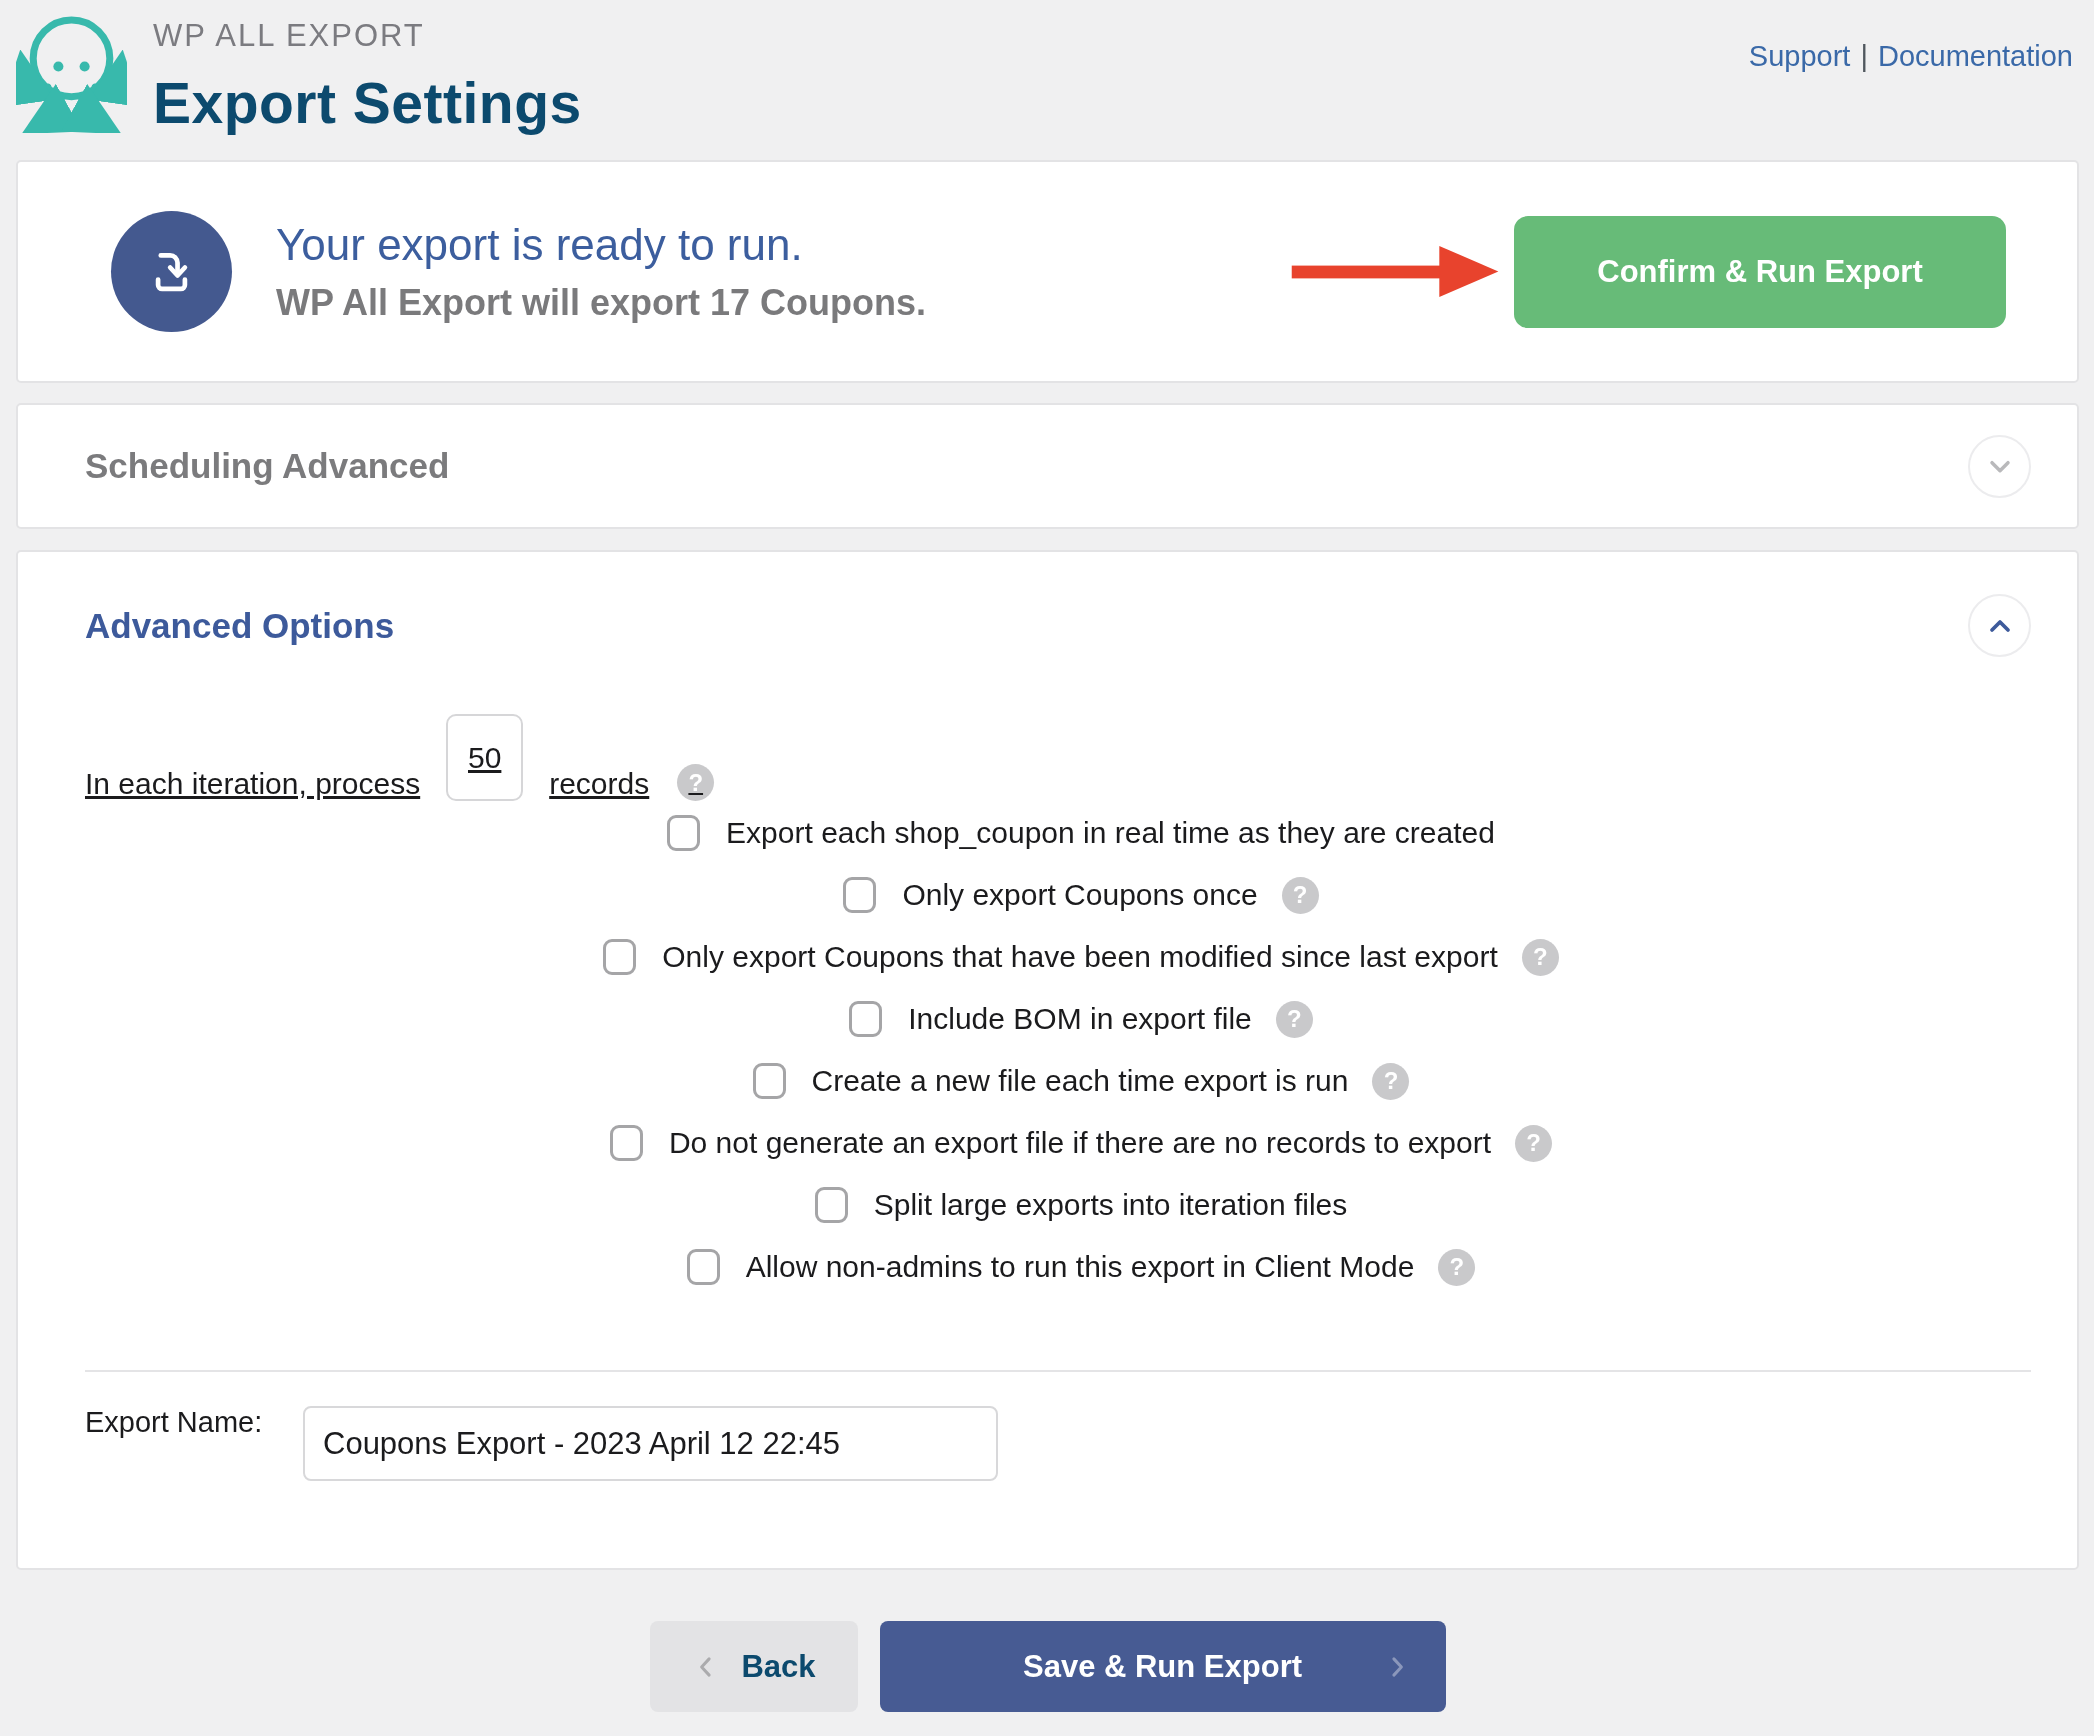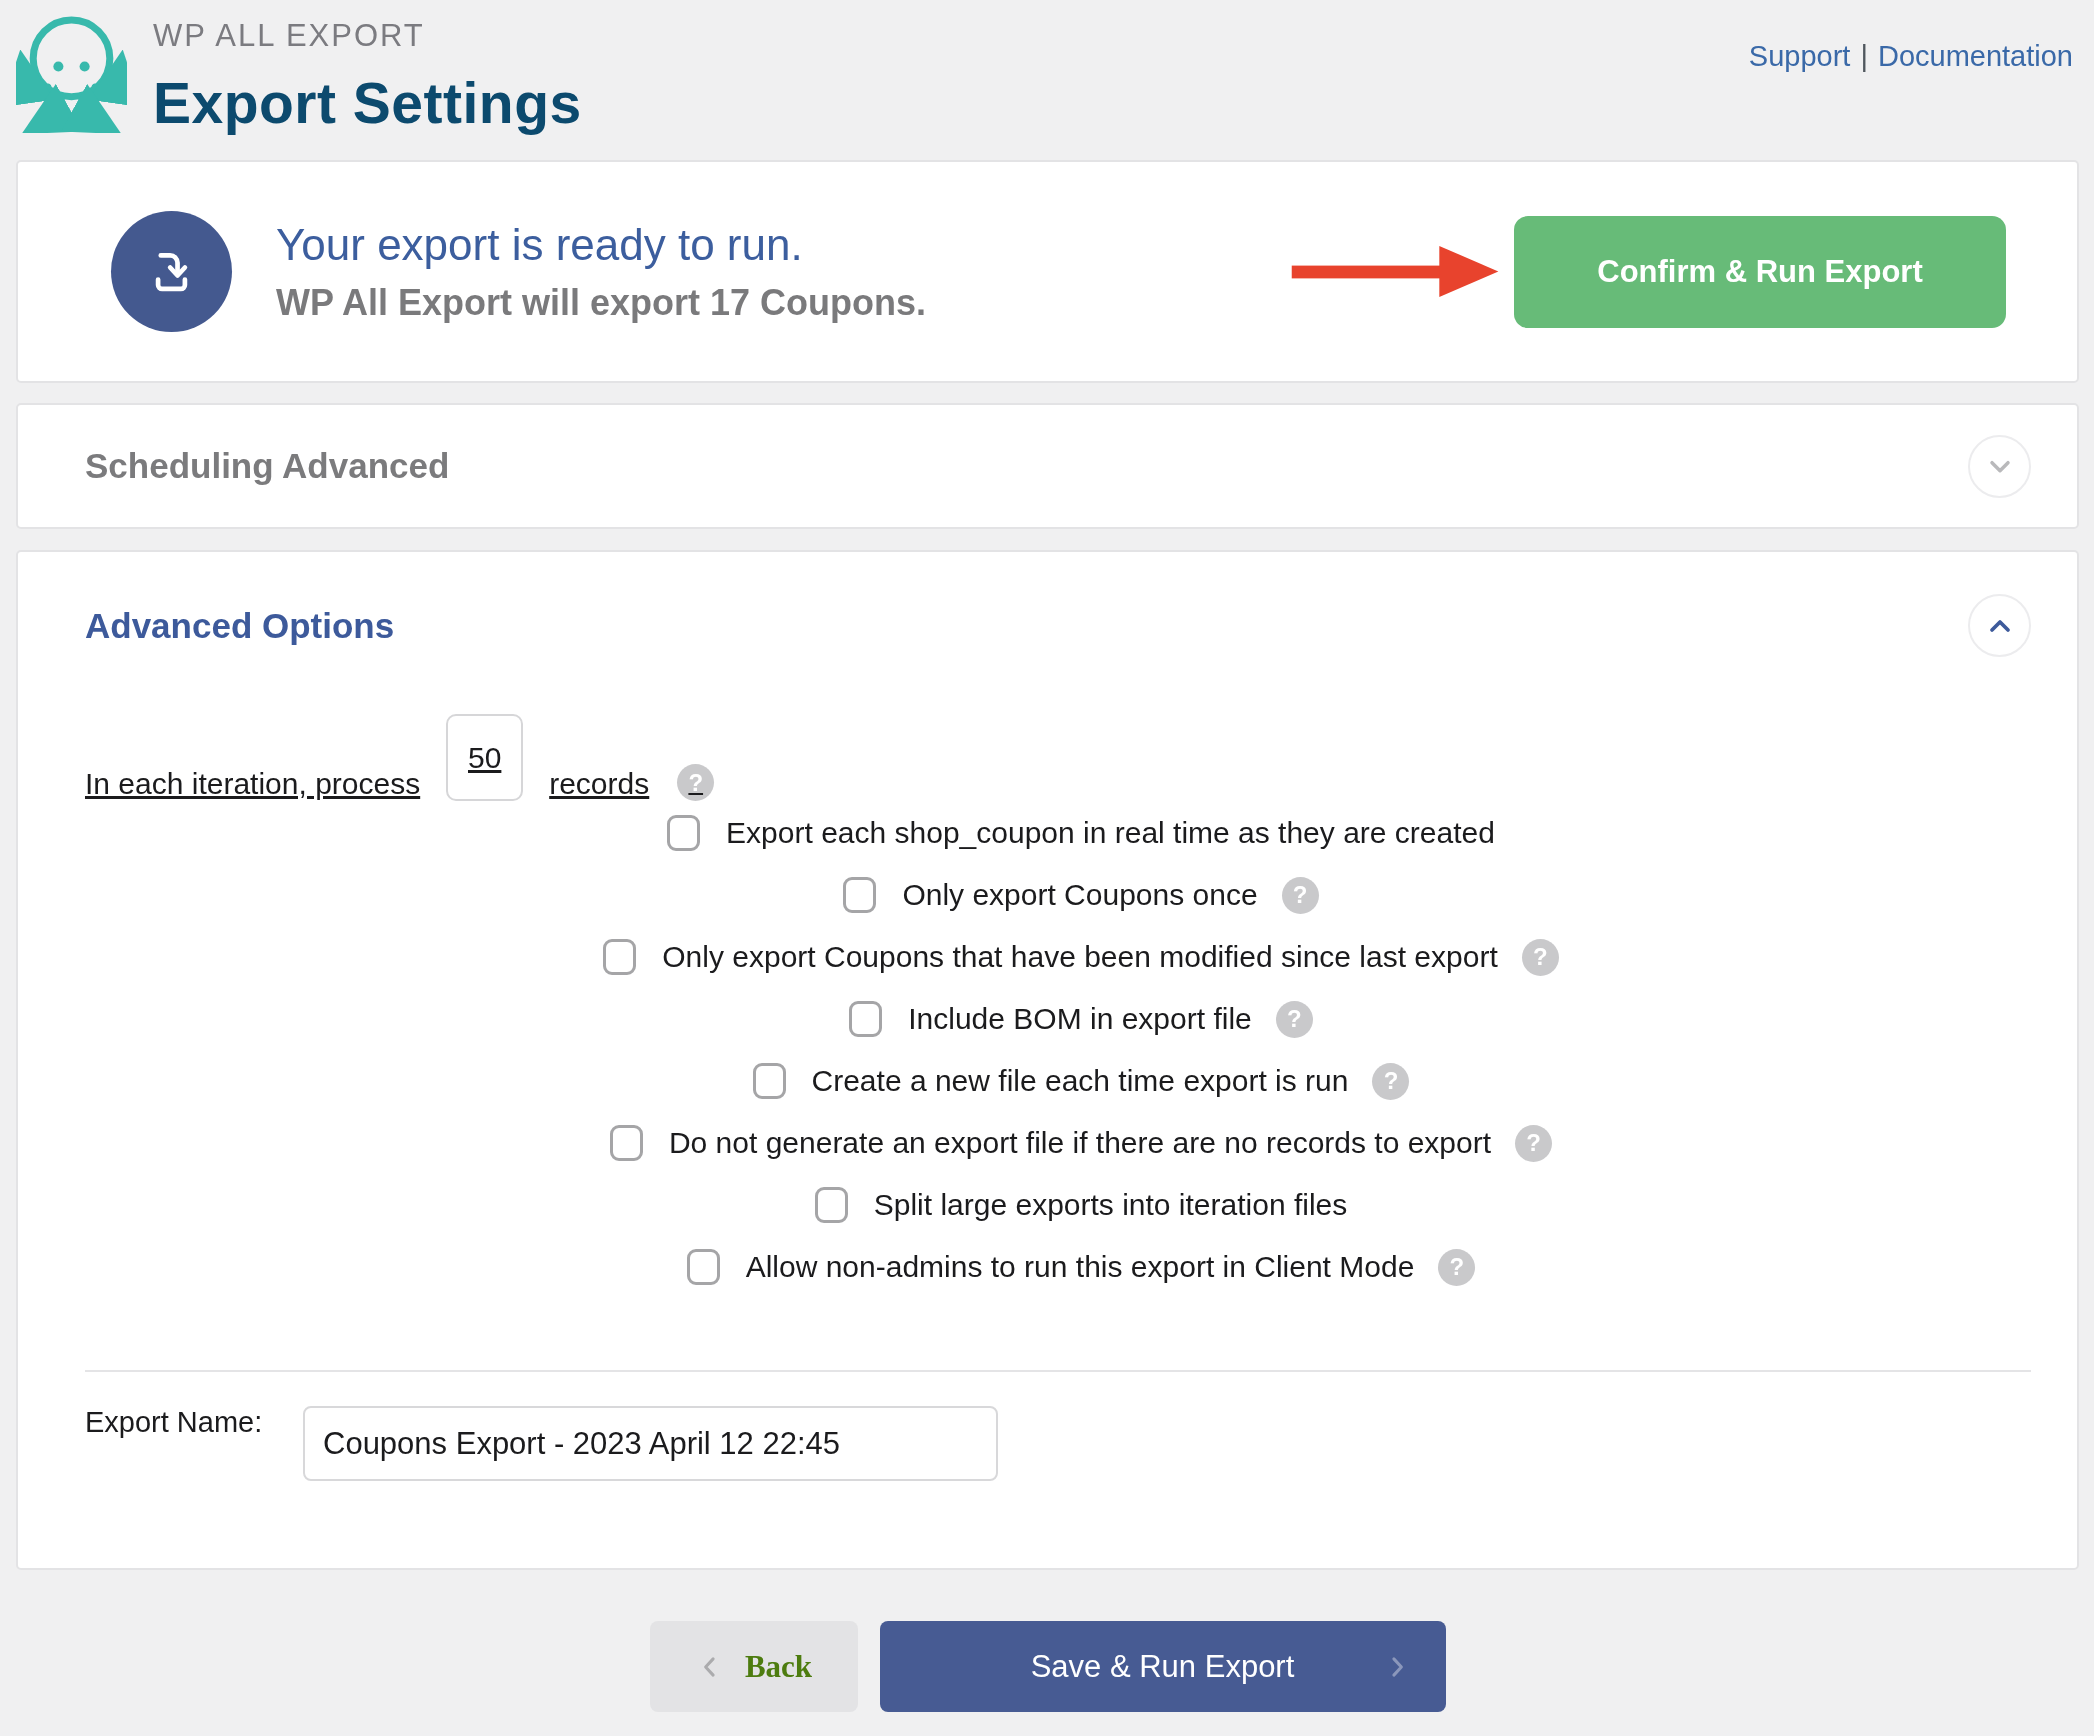--- a/index.html
+++ b/index.html
@@ -191,33 +191,33 @@
     margin-top: 51px;
     display: flex; justify-content: center; align-items: center;
     gap: 22px;
   }
   .back-btn {
     width: 208px; height: 91px;
     background: #e3e3e5;
     border: none; border-radius: 8px;
     display: flex; align-items: center; justify-content: center;
     gap: 20px;
-    font-family: Liberation Serif, serif;
+    font-family: Liberation Sans, sans-serif;
     font-size: 31px; font-weight: 700;
-    color: #4d7c0f;
+    color: #0c4a6e;
     cursor: pointer;
   }
   .save-btn {
     width: 566px; height: 91px;
     background: #475b93;
     border: none; border-radius: 8px;
     position: relative;
     display: flex; align-items: center; justify-content: center;
     font-family: "Liberation Sans", sans-serif;
-    font-size: 31px; font-weight: 400;
+    font-size: 31px; font-weight: 700;
     color: #ffffff;
     cursor: pointer;
   }
   .save-btn .chev-right { position: absolute; right: 34px; top: 50%; transform: translateY(-50%); }
 </style>
 </head>
 <body>
 
 <div class="page">
 

